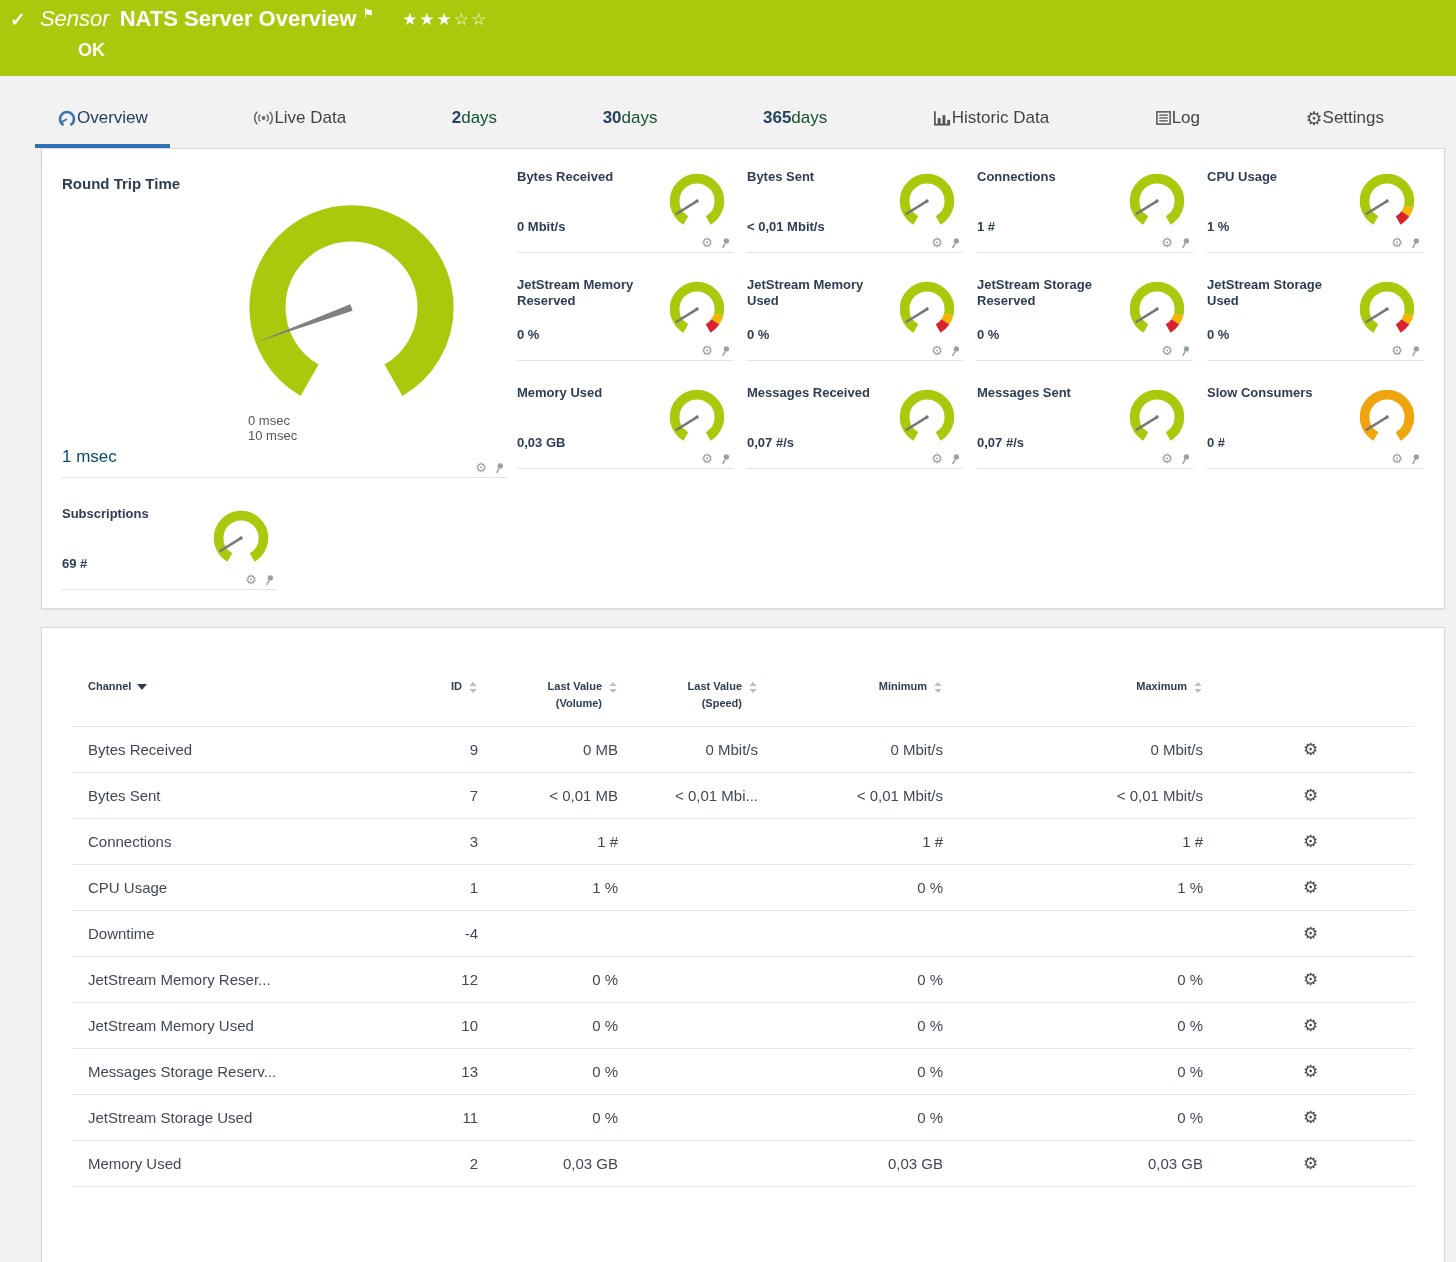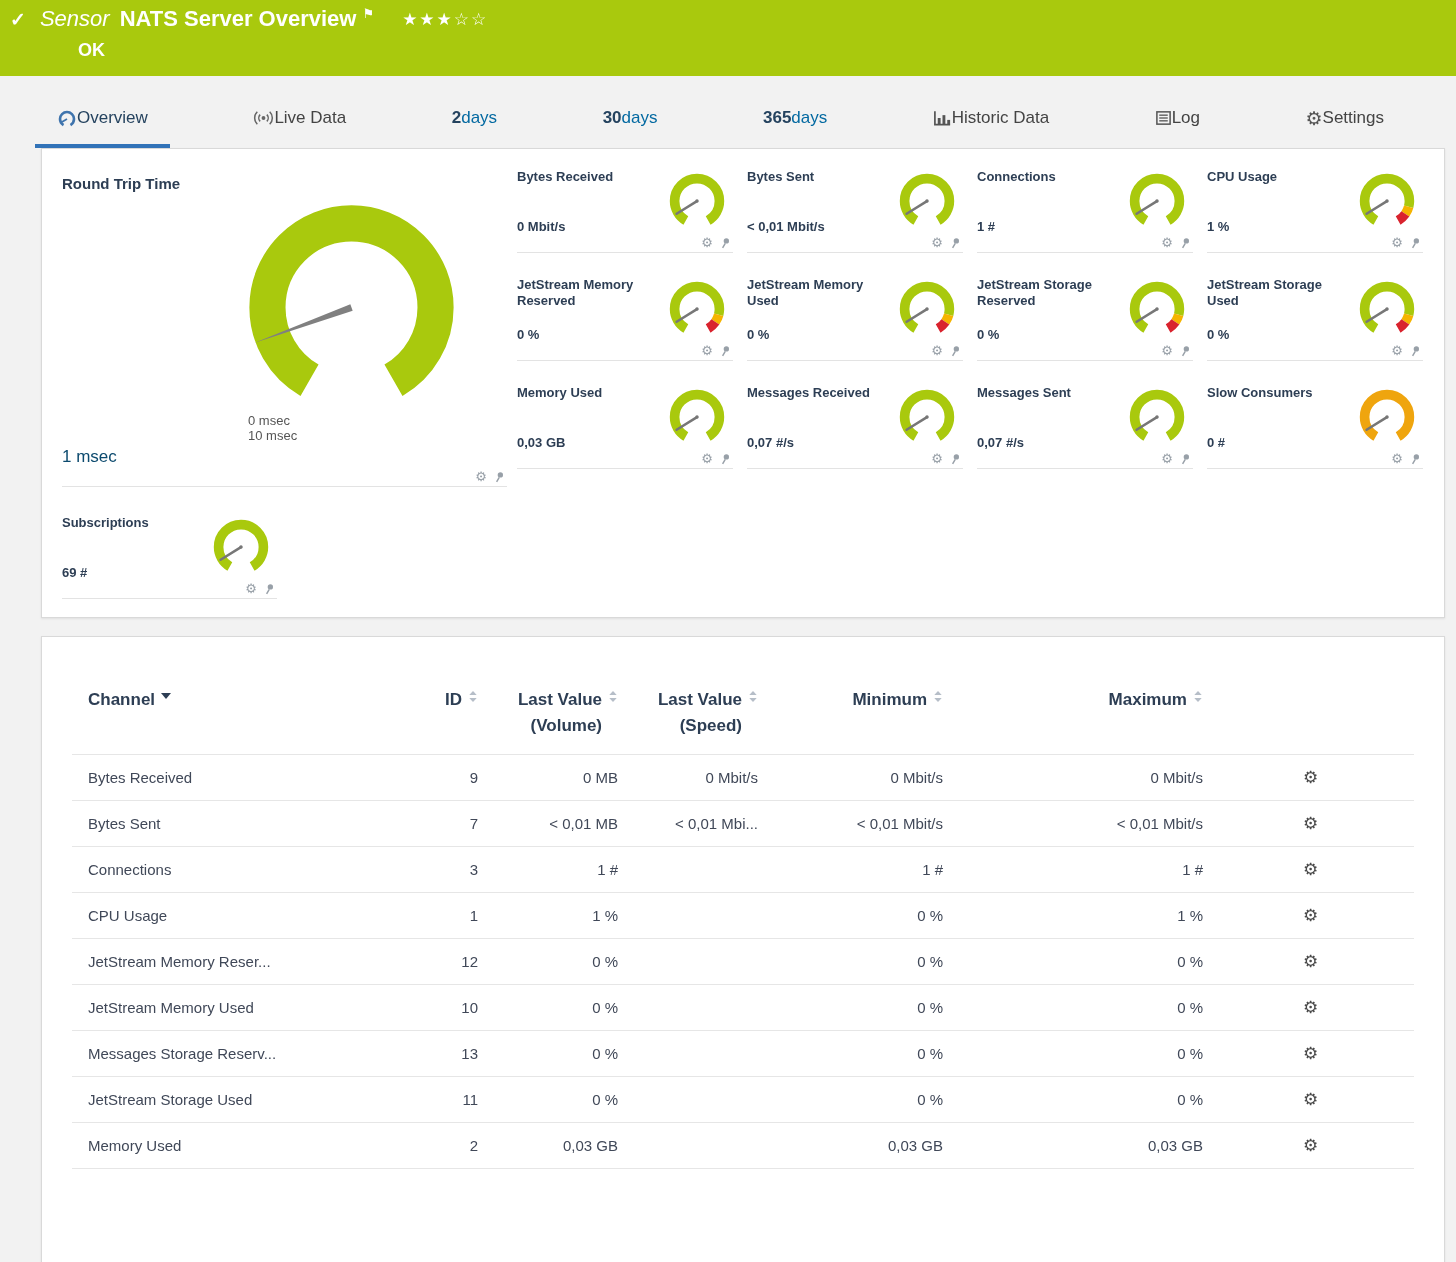--- a/index.html
+++ b/index.html
@@ -36,37 +36,37 @@
   }
   .tab {
     display:flex; align-items:center; gap:0;
     font-size:17px; color:#444;
     padding:14px 22px 16px 22px;
     cursor:pointer;
     border-bottom:4px solid transparent;
   }
   .tab.active { color:#25435f; border-bottom-color:#3273b8; }
   .tab-num { color:#25435f; font-weight:bold; }
-  .tab-days { color:#0369a1; }
+  .tab-days { color:#14532d; }
   .gear-char { font-size:19px; color:#555; line-height:1; }
 
   
   .panel {
     background:#fff;
     border:1px solid #d9d9d9;
     box-shadow:0 1px 2px rgba(0,0,0,.08);
     margin-left:41px;
     width:1404px;
   }
   .panel-gauges { min-height:458px; padding:16px 18px 18px 20px; display:flex; }
   .panel-table { margin-top:18px; min-height:660px; padding:44px 30px 0 30px; }
 
   
   .rtt-col { width:445px; flex:none; }
-  .rtt-cell { position:relative; padding-bottom:15px; border-bottom:1px solid #e3e3e3; }
+  .rtt-cell { position:relative; padding-bottom:6px; border-bottom:1px solid #e3e3e3; }
   .rtt-label { font-size:15px; font-weight:bold; color:#2d3e54; padding:10px 0 0 0; }
   .big-gauge-wrap { width:235px; margin:6px 0 0 172px; }
   .big-gauge-wrap svg { width:235px; height:215px; display:block; }
   .rtt-scale { display:flex; justify-content:space-between; width:218px; margin-left:186px; font-size:13px; color:#555;flex-direction:column; }
   .rtt-footer { display:flex; justify-content:space-between; align-items:flex-end; margin-top:4px; padding-bottom:4px; }
   .rtt-value { font-size:17px; color:#0c4a6e; }
 
   .subs-cell { width:215px; margin-top:24px; }
 
   
@@ -87,21 +87,21 @@
   .mini-gear { font-size:13px; color:#98a0a8; line-height:1; cursor:pointer; }
   .pin-svg { width:12px; height:12px; cursor:pointer; }
 
   
   table.channels { width:100%; border-collapse:collapse; table-layout:fixed; }
   .channels col.c1 { width:300px; } .channels col.c2 { width:110px; }
   .channels col.c3 { width:140px; } .channels col.c4 { width:140px; }
   .channels col.c5 { width:185px; } .channels col.c6 { width:260px; }
   .channels col.c7 { width:auto; }
   .channels th {
-    font-size:17px; font-weight:bold; color:#2d3e54;
+    font-size:11px; font-weight:bold; color:#2d3e54;
     text-align:right; vertical-align:top;
     padding:6px 4px 14px 4px;
     border-bottom:1px solid #e6e6e6;
     cursor:pointer;
   }
   .channels th.left { text-align:left; padding-left:16px; }
   .th-flex { display:inline-flex; gap:6px; align-items:flex-start; }
   .th-label { white-space:pre-line; text-align:right; line-height:1.55; }
   .left .th-label { text-align:left; }
   .caret { width:0; height:0; border-left:5px solid transparent; border-right:5px solid transparent; border-top:6px solid #2d3e54; margin-top:6px; }
@@ -517,20 +517,29 @@
       <tr>
         <td class="left">CPU Usage</td>
         <td>1</td>
         <td>1 %</td>
         <td></td>
         <td>0 %</td>
         <td>1 %</td>
         <td class="gearcol"><span class="row-gear">⚙</span></td>
       </tr>
       <tr>
+        <td class="left">Downtime</td>
+        <td>-4</td>
+        <td></td>
+        <td></td>
+        <td></td>
+        <td></td>
+        <td class="gearcol"><span class="row-gear">⚙</span></td>
+      </tr>
+      <tr>
         <td class="left">JetStream Memory Reser...</td>
         <td>12</td>
         <td>0 %</td>
         <td></td>
         <td>0 %</td>
         <td>0 %</td>
         <td class="gearcol"><span class="row-gear">⚙</span></td>
       </tr>
       <tr>
         <td class="left">JetStream Memory Used</td>

